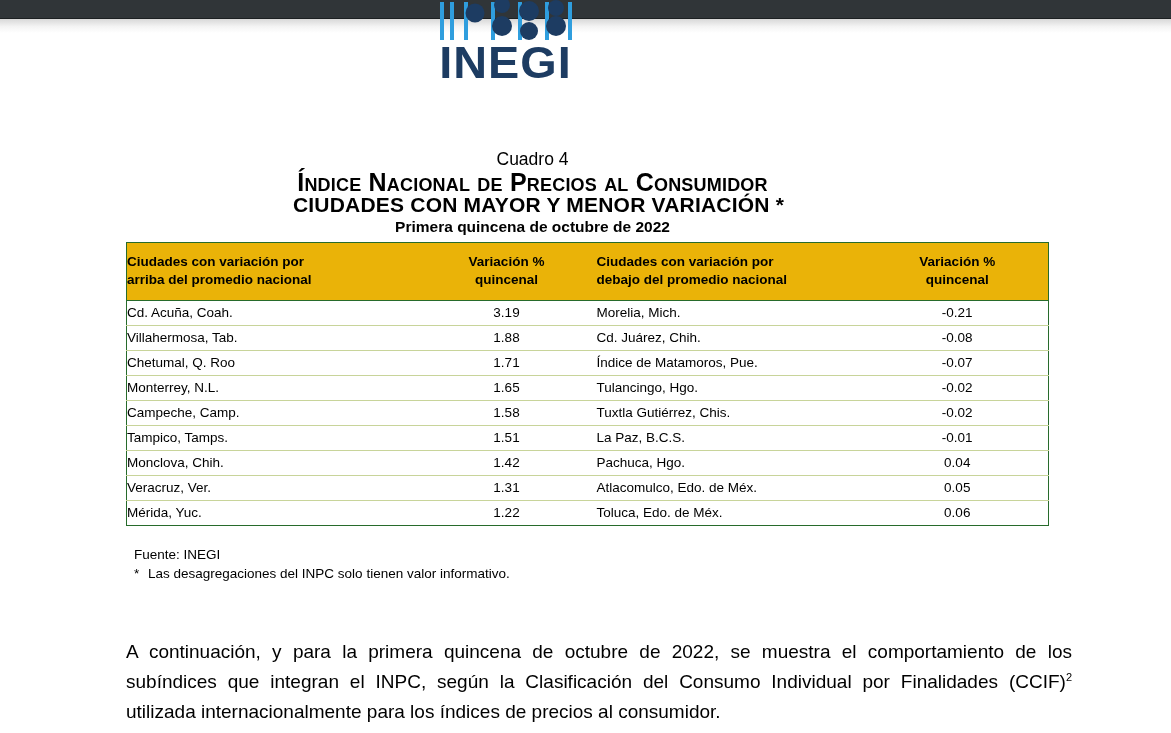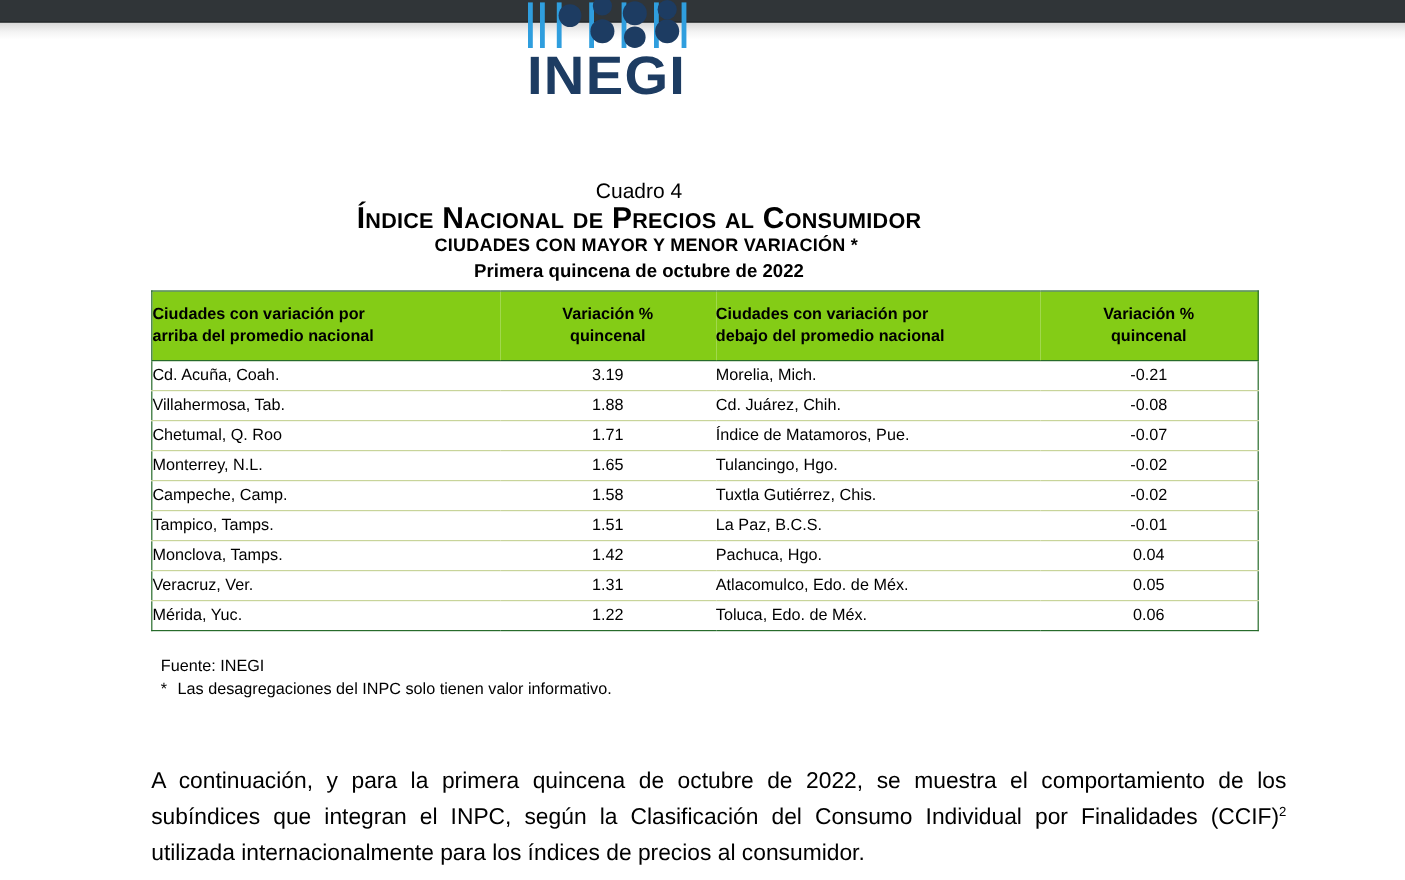--- a/index.html
+++ b/index.html
@@ -81,21 +81,21 @@
     font-weight: normal;
   }
   .title-line2 {
     font-size: 25px;
     line-height: 24px;
     font-weight: bold;
     font-variant: small-caps;
     letter-spacing: 0.2px;
   }
   .title-line3 {
-    font-size: 15px;
+    font-size: 21px;
     line-height: 22px;
     font-weight: bold;
     letter-spacing: 0.2px;
     margin-left: 12px;
   }
   .title-line4 {
     font-size: 15.5px;
     line-height: 21px;
     font-weight: bold;
   }
@@ -108,21 +108,21 @@
     width: 922px;
   }
   table.inegi {
     border-collapse: collapse;
     width: 922px;
     table-layout: fixed;
     border: 1.5px solid #276b2b;
     background: #ffffff;
   }
   table.inegi thead th {
-    background: #84cc16;
+    background: #eab308;
     color: #000000;
     font-size: 13.5px;
     font-weight: bold;
     padding: 0;
     vertical-align: top;
     border: none;
   }
   .hdr-inner {
     padding: 10px 0 11px 0;
     line-height: 18px;
@@ -283,21 +283,21 @@
             <td class="city">Tuxtla Gutiérrez, Chis.</td>
             <td class="val">-0.02</td>
           </tr>
           <tr>
             <td class="city">Tampico, Tamps.</td>
             <td class="val">1.51</td>
             <td class="city">La Paz, B.C.S.</td>
             <td class="val">-0.01</td>
           </tr>
           <tr>
-            <td class="city">Monclova, Tamps.</td>
+            <td class="city">Monclova, Chih.</td>
             <td class="val">1.42</td>
             <td class="city">Pachuca, Hgo.</td>
             <td class="val">0.04</td>
           </tr>
           <tr>
             <td class="city">Veracruz, Ver.</td>
             <td class="val">1.31</td>
             <td class="city">Atlacomulco, Edo. de Méx.</td>
             <td class="val">0.05</td>
           </tr>

